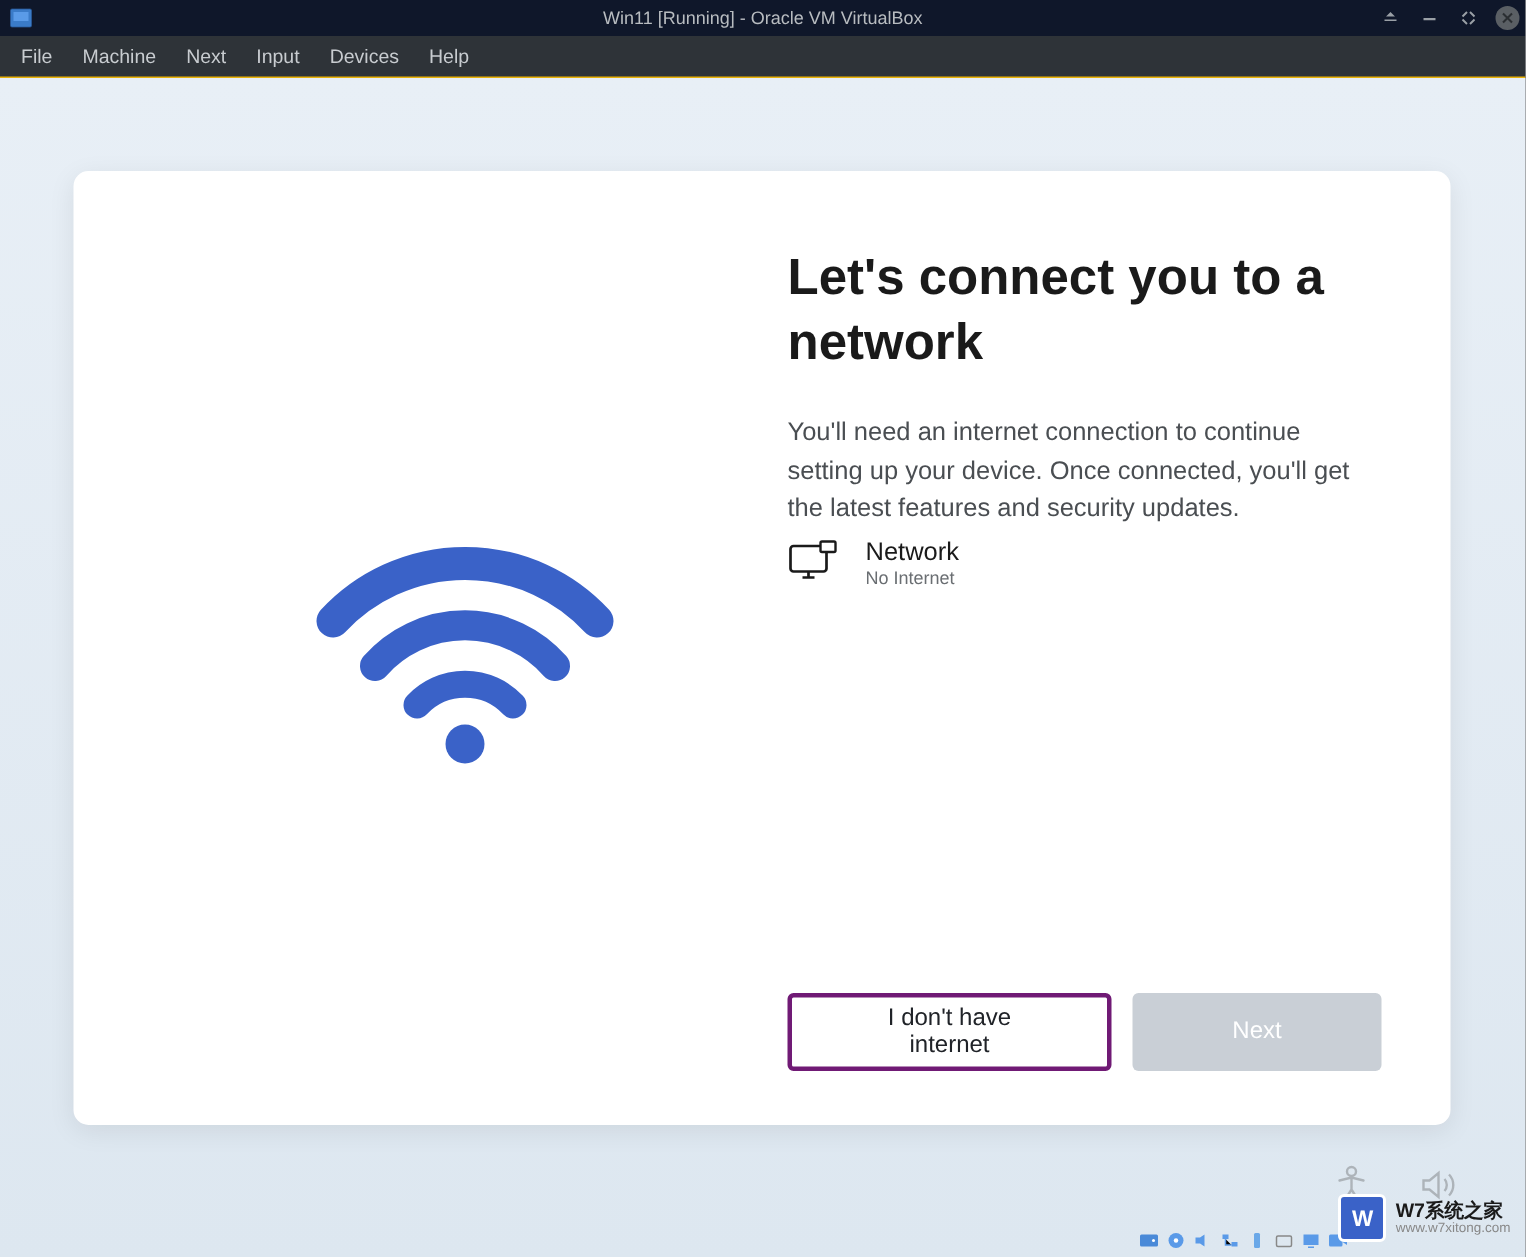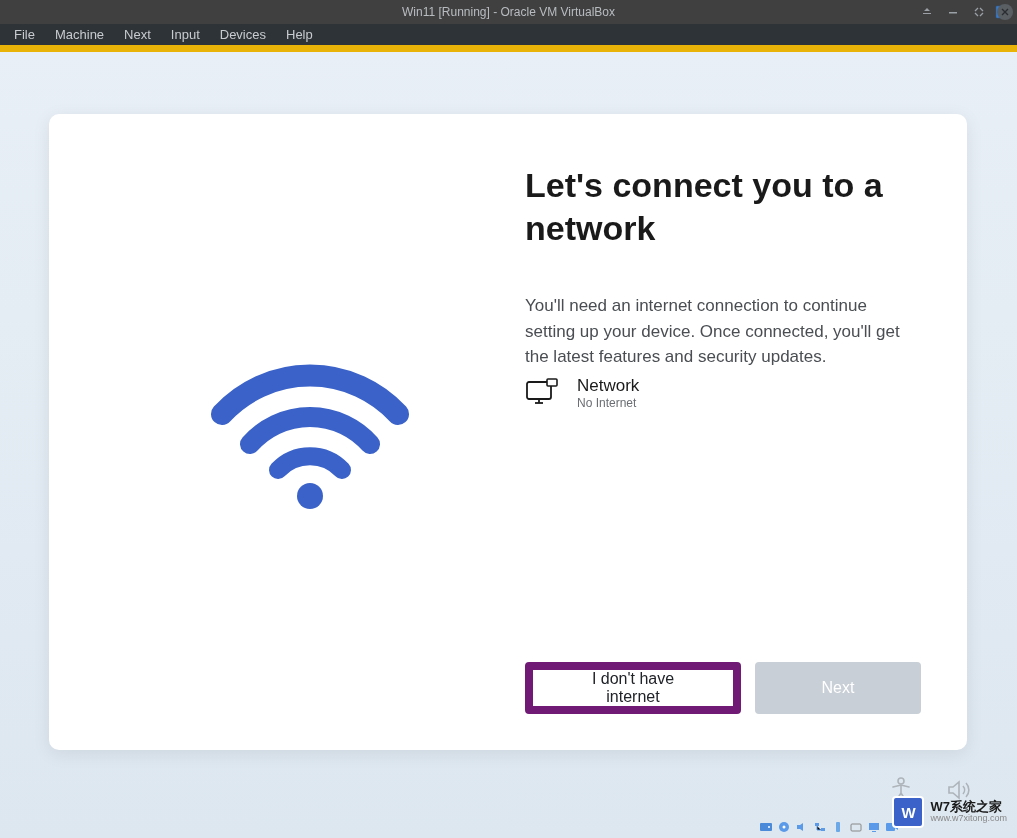--- a/index.html
+++ b/index.html
@@ -8,26 +8,25 @@
       width: 1017px;
       height: 838px;
       background: #2a2e32;
       overflow: hidden;
       position: relative;
     }
     
     
     .titlebar {
       height: 24px;
-      background: #404040;
+      background: #0f172a;
       display: flex;
       align-items: center;
       padding: 0 6px;
       position: relative;
-      justify-content: flex-end;
     }
     .app-icon {
       width: 16px;
       height: 16px;
       display: inline-flex;
       align-items: center;
       justify-content: center;
     }
     .window-title {
       position: absolute;
@@ -60,21 +59,21 @@
       height: 16px;
     }
     
     
     .menubar {
       height: 28px;
       background: #2e3338;
       display: flex;
       align-items: center;
       padding: 0 4px;
-      border-bottom: 7px solid #eab308;
+      border-bottom: 1px solid #eab308;
     }
     .menu-item {
       color: #c8ccd0;
       font-size: 13px;
       padding: 4px 10px;
       cursor: pointer;
     }
     
     
     .vm-display {
@@ -115,21 +114,21 @@
       flex: 1;
       padding-top: 10px;
       position: relative;
     }
     
     .card-heading {
       font-size: 34px;
       font-weight: 600;
       color: #1a1a1a;
       line-height: 1.25;
-      margin-bottom: 44px;
+      margin-bottom: 26px;
     }
     
     .card-desc {
       font-size: 17px;
       color: #4a4e52;
       line-height: 1.5;
       max-width: 400px;
     }
     
     .network-item {
@@ -166,21 +165,21 @@
       border: none;
       border-radius: 4px;
       cursor: pointer;
       display: inline-flex;
       align-items: center;
       justify-content: center;
     }
     .btn-secondary {
       background: #fff;
       color: #202328;
-      border: 8px solid #701a75;
+      border: 3px solid #701a75;
       outline: none;
       min-width: 200px;
     }
     .btn-primary {
       background: #c9cfd6;
       color: #fff;
       font-weight: 500;
       min-width: 166px;
     }
     

